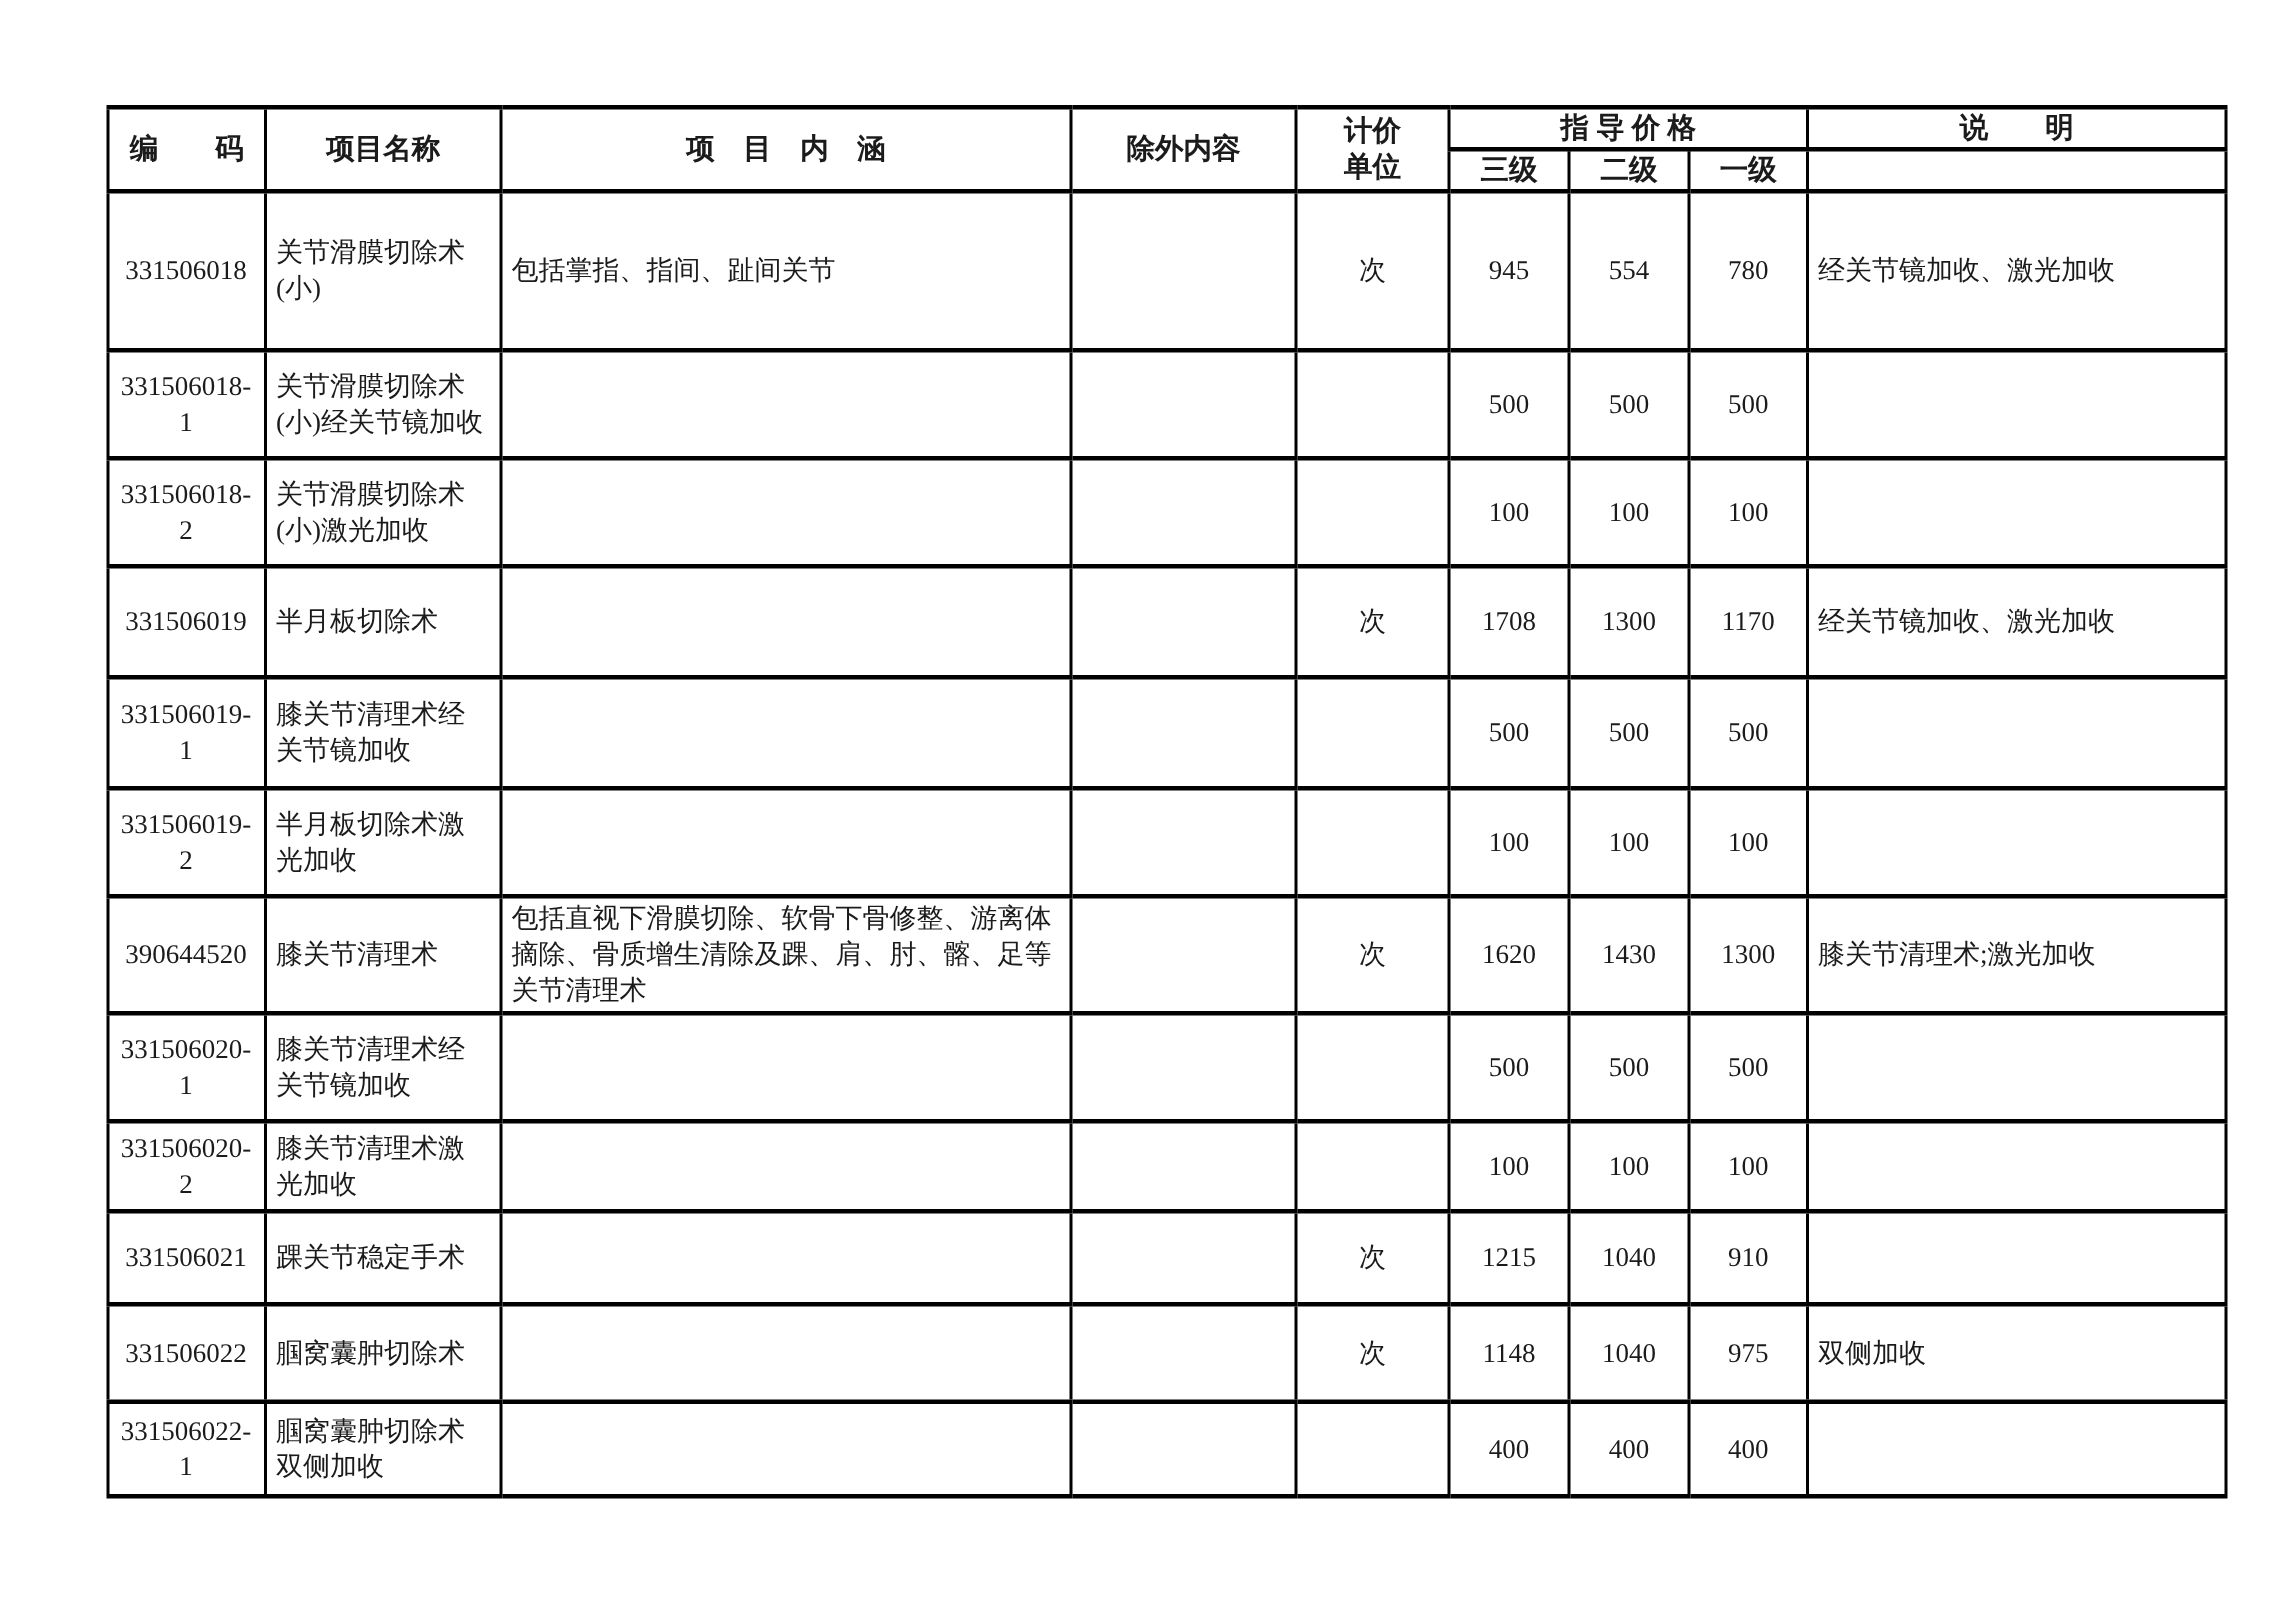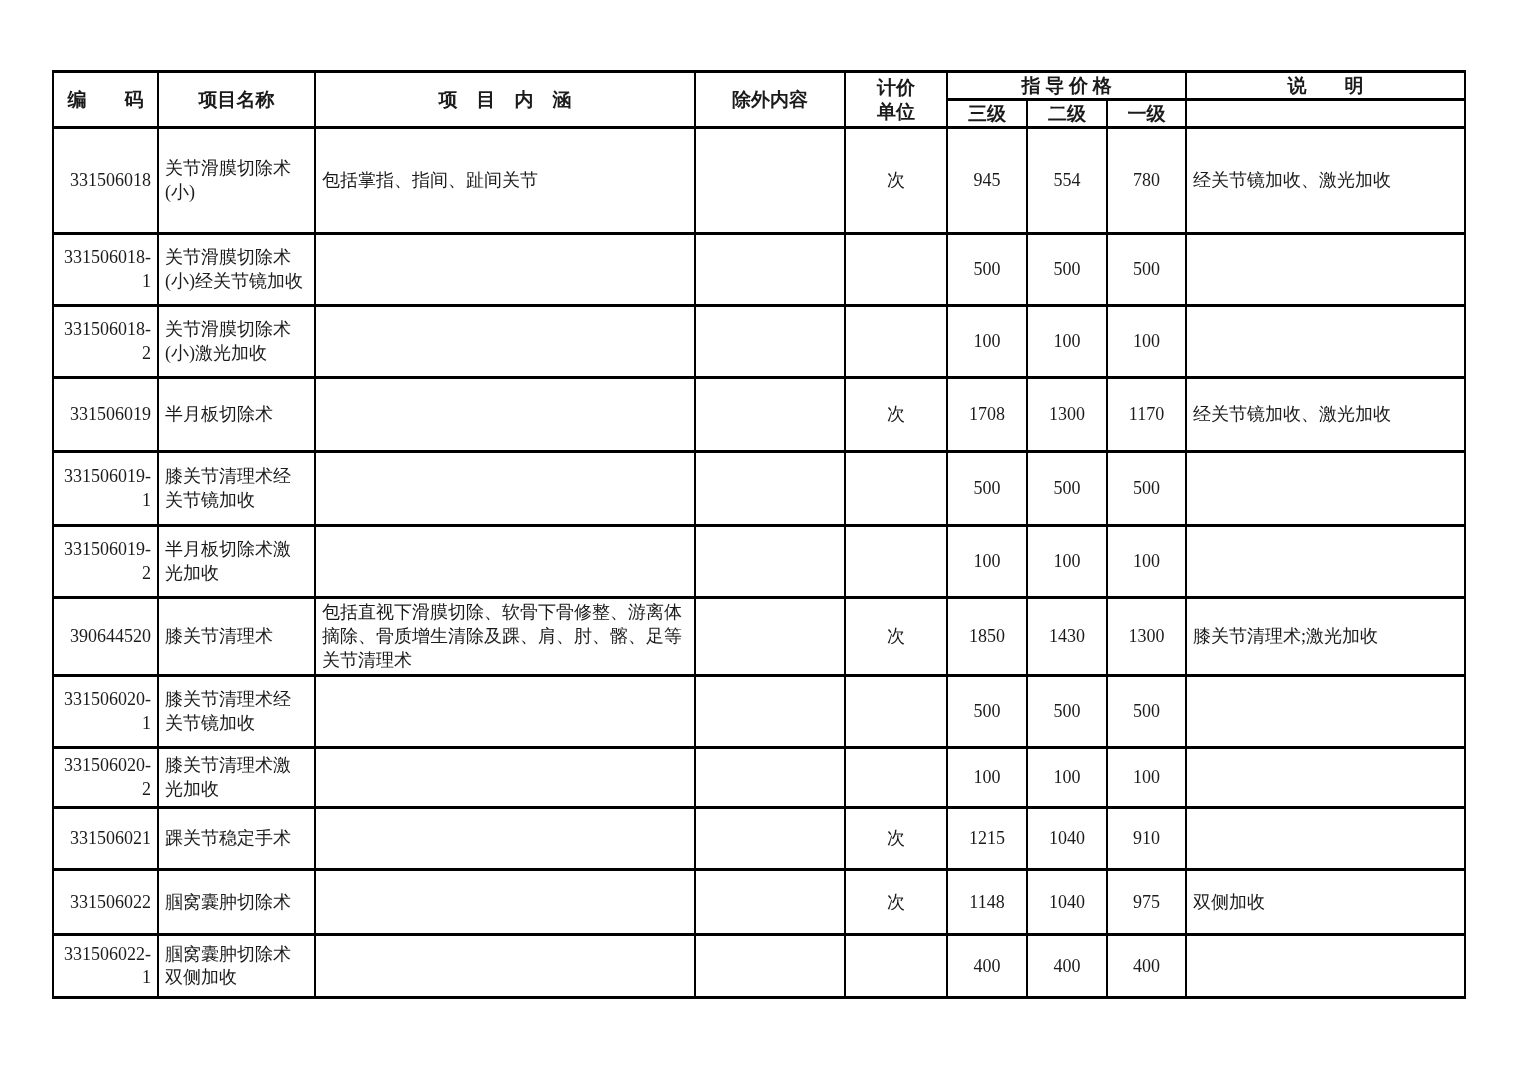--- a/index.html
+++ b/index.html
@@ -1,20 +1,20 @@
 <!DOCTYPE html>
 <html><head>
 <meta charset="utf-8">
 <style>
   html,body{margin:0;padding:0;}
   body{
     width:1519px;height:1075px;background:#ffffff;overflow:hidden;position:relative;
     font-family:"Liberation Serif","DejaVu Serif",serif;color:#1b1b1b;
   }
-  .table-wrap{position:absolute;left:52px;top:70px;}
+  .table-wrap{position:absolute;left:71px;top:70px;}
   table{border-collapse:collapse;table-layout:fixed;width:1412px;}
   col.c-code{width:105px}
   col.c-name{width:157px}
   col.c-content{width:380px}
   col.c-excluded{width:150px}
   col.c-unit{width:102px}
   col.c-p3{width:80px}
   col.c-p2{width:80px}
   col.c-p1{width:79px}
   col.c-note{width:279px}
@@ -31,21 +31,21 @@
   tbody tr:nth-child(3){height:72px}
   tbody tr:nth-child(4){height:74px}
   tbody tr:nth-child(5){height:74px}
   tbody tr:nth-child(6){height:72px}
   tbody tr:nth-child(7){height:76px}
   tbody tr:nth-child(8){height:72px}
   tbody tr:nth-child(9){height:60px}
   tbody tr:nth-child(10){height:62px}
   tbody tr:nth-child(11){height:65px}
   tbody tr:nth-child(12){height:63px}
-  td.col-code{padding-left:5px;text-align:right;}
+  td.col-code{padding-left:5px;text-align:center;}
   td.col-name,td.col-content,td.col-note{text-align:left;}
   td.col-unit,td.col-p{text-align:center;}
   .unit-head span{display:block;line-height:1.25;}
 </style>
 </head>
 <body>
 
 <div class="table-wrap">
   <table>
     <colgroup>
@@ -145,21 +145,21 @@
     <td class="col-p">100</td>
     <td class="col-p">100</td>
     <td class="col-note"></td>
   </tr>
         <tr>
     <td class="col-code">390644520</td>
     <td class="col-name">膝关节清理术</td>
     <td class="col-content">包括直视下滑膜切除、软骨下骨修整、游离体摘除、骨质增生清除及踝、肩、肘、髂、足等关节清理术</td>
     <td class="col-excluded"></td>
     <td class="col-unit">次</td>
-    <td class="col-p">1850</td>
+    <td class="col-p">1620</td>
     <td class="col-p">1430</td>
     <td class="col-p">1300</td>
     <td class="col-note">膝关节清理术;激光加收</td>
   </tr>
         <tr>
     <td class="col-code">331506020-1</td>
     <td class="col-name">膝关节清理术经关节镜加收</td>
     <td class="col-content"></td>
     <td class="col-excluded"></td>
     <td class="col-unit"></td>

